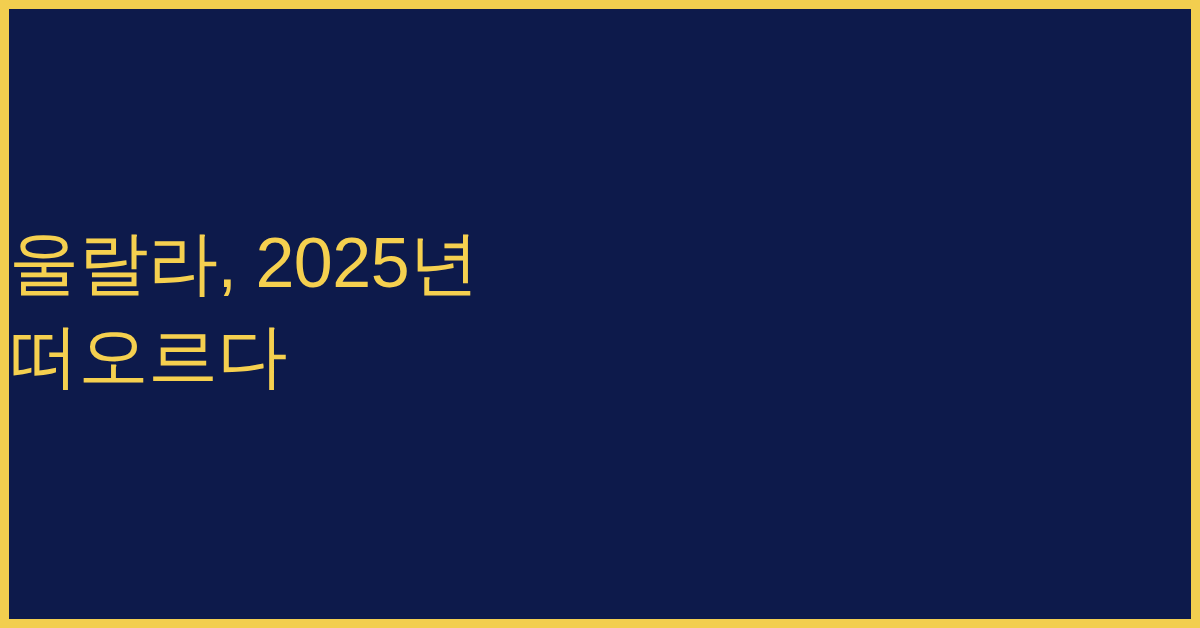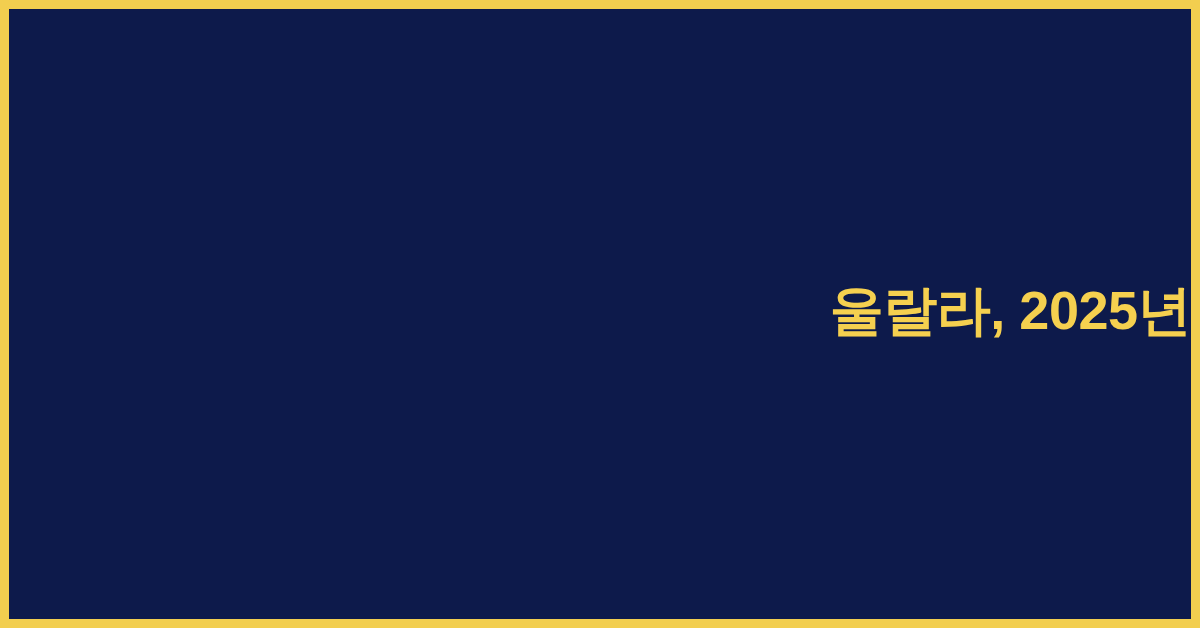--- a/index.html
+++ b/index.html
@@ -27,25 +27,25 @@
     bottom: 9px;
     background: var(--bg-color, #0D1A4B);
     display: flex;
     align-items: center;
     justify-content: center;
   }
 
   .headline {
     display: block;
     width: 100%;
-    text-align: right;
+    text-align: left;
     color: var(--text-color, #F5D04F);
     font-family: "Liberation Sans", "DejaVu Sans", sans-serif;
-    font-weight: 700;
-    font-size: 54px;
+    font-weight: 400;
+    font-size: 70px;
     line-height: 93px;
     letter-spacing: -0.5px;
     margin: 0;
     padding: 0;
     position: relative;
     top: -4px;
     -webkit-font-smoothing: antialiased;
   }
 
   .headline-line {
@@ -55,16 +55,17 @@
 </style>
 </head>
 <body>
 
 <div class="canvas" style="--border-color: #F2CE4F; --bg-color: #0D1A4B; --text-color: #F5D04F;">
 
   <div class="inner-panel">
 
     <h1 class="headline">
       <span class="headline-line">울랄라, 2025년</span>
+      <span class="headline-line">떠오르다</span>
     </h1>
 
   </div>
 </div>
 
 </body></html>

